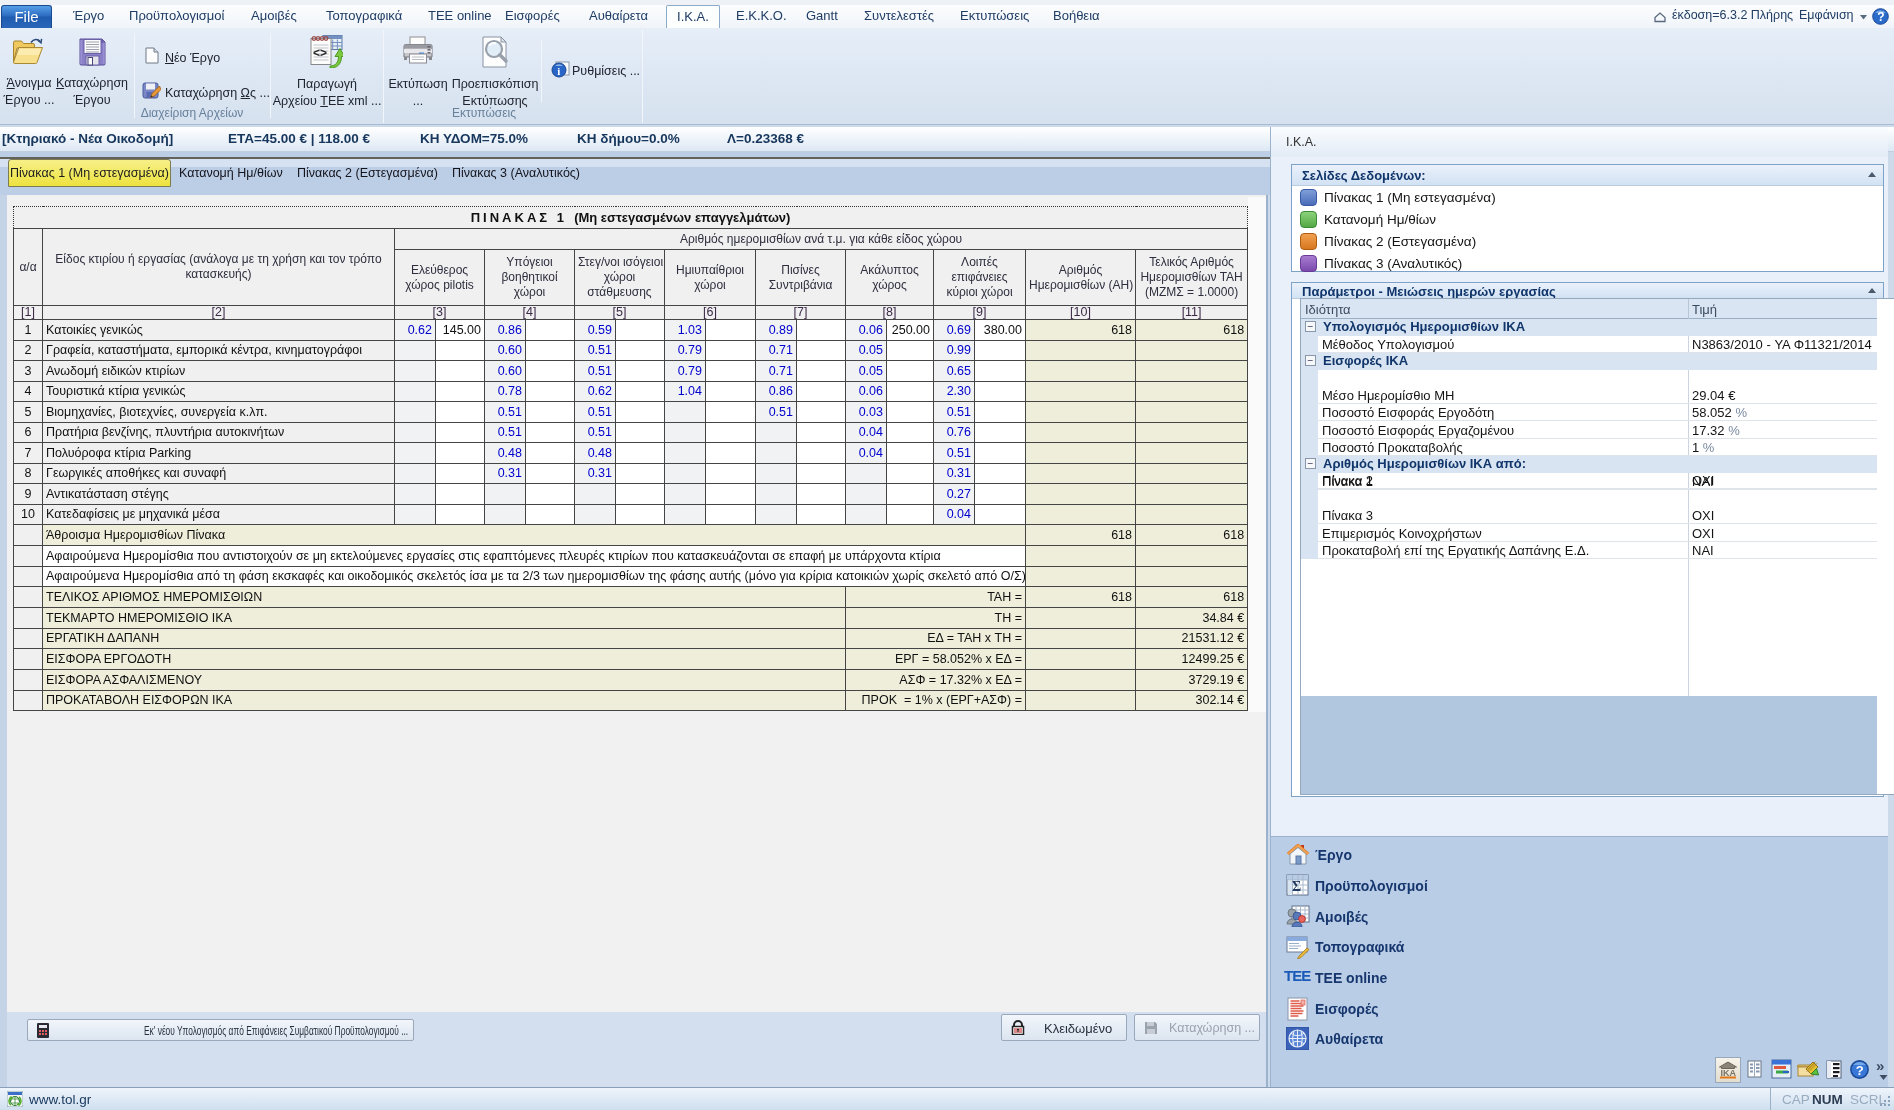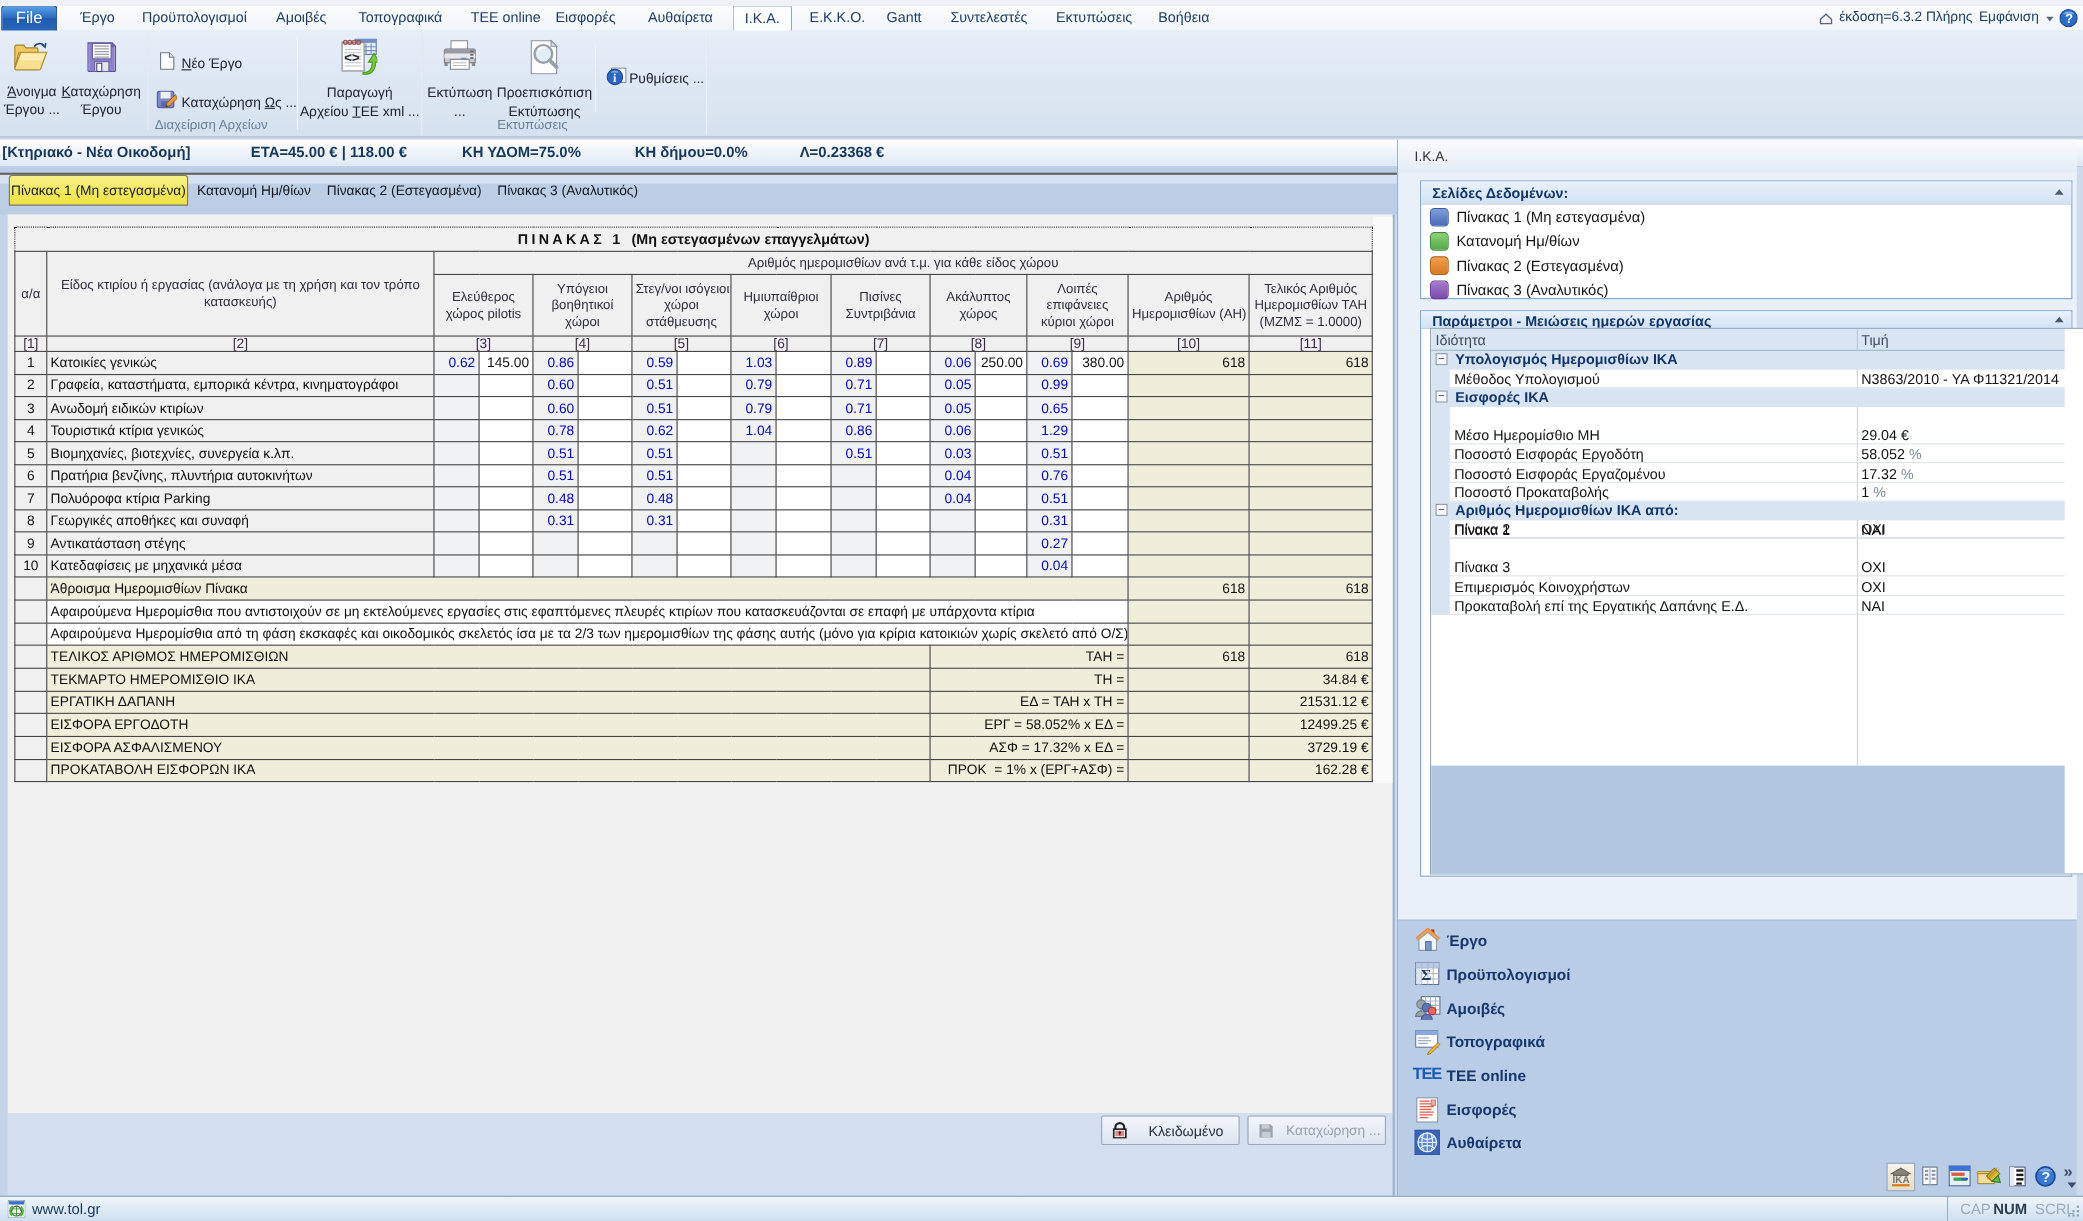--- a/index.html
+++ b/index.html
@@ -349,21 +349,21 @@
           <td class="bl">0.78</td>
           <td class="wh"></td>
           <td class="bl">0.62</td>
           <td class="wh"></td>
           <td class="bl">1.04</td>
           <td class="wh"></td>
           <td class="bl">0.86</td>
           <td class="wh"></td>
           <td class="bl">0.06</td>
           <td class="wh"></td>
-          <td class="bl">1.29</td>
+          <td class="bl">2.30</td>
           <td class="wh"></td>
           <td class="bg"></td>
           <td class="bg"></td>
         </tr>
 <tr style="height:21px;">
           <td class="gy" style="text-align:center;">5</td>
           <td class="gy">Βιομηχανίες, βιοτεχνίες, συνεργεία κ.λπ.</td>
  <td class="bl"></td>
           <td class="wh"></td>
           <td class="bl">0.51</td>
@@ -532,25 +532,40 @@
           <td class="bg" colspan="11">ΕΙΣΦΟΡΑ ΑΣΦΑΛΙΣΜΕΝΟΥ</td>
           <td class="bg num" colspan="4">ΑΣΦ = 17.32% x ΕΔ =</td>
           <td class="bg"></td>
           <td class="bg num">3729.19 €</td>
         </tr>
 <tr style="height:20px;">
           <td class="gy"></td>
           <td class="bg" colspan="11">ΠΡΟΚΑΤΑΒΟΛΗ ΕΙΣΦΟΡΩΝ ΙΚΑ</td>
           <td class="bg num" colspan="4">ΠΡΟΚ&nbsp; = 1% x (ΕΡΓ+ΑΣΦ) =</td>
           <td class="bg"></td>
-          <td class="bg num">162.28 €</td>
+          <td class="bg num">302.14 €</td>
         </tr>
 </tbody>
     </table>
 <div class="abs" id="botbar"></div>
+<div class="btn" style="left:27px; top:1019px; width:387px; height:22px;">
+  <svg style="position:absolute; left:8px; top:3px;" width="14" height="16" viewBox="0 0 14 16">
+        <rect x="1" y="0" width="12" height="15" rx="1" fill="#2a2a34"></rect>
+        <rect x="3" y="2" width="8" height="3" fill="#e8e8f0"></rect>
+        <g fill="#e06060">
+          <rect x="3" y="7" width="2" height="2"></rect>
+          <rect x="6" y="7" width="2" height="2"></rect>
+          <rect x="9" y="7" width="2" height="2"></rect>
+          <rect x="3" y="10" width="2" height="2"></rect>
+          <rect x="6" y="10" width="2" height="2"></rect>
+          <rect x="9" y="10" width="2" height="2"></rect>
+        </g>
+      </svg>
+  <span style="position:absolute; left:116px; top:4px; font-size:12.5px; white-space:nowrap; transform:scaleX(0.67); transform-origin:0 0;">Εκ' νέου Υπολογισμός από Επιφάνειες Συμβατικού Προϋπολογισμού ...</span>
+</div>
 <div class="btn" style="left:1001px; top:1014px; width:126px; height:27px;">
   <svg style="position:absolute; left:9px; top:5px;" width="14" height="15" viewBox="0 0 14 15">
         <path d="M3 7 V5 a4 4 0 0 1 8 0 V7" fill="none" stroke="#222" stroke-width="2"></path>
         <rect x="1.5" y="6.5" width="11" height="8" fill="#fff" stroke="#222" stroke-width="1.5"></rect>
         <rect x="3" y="8" width="8" height="5" fill="#d88"></rect>
         <path d="M7 12 V9 M6 10 L7 9 L8 10" stroke="#222" stroke-width="1" fill="none"></path>
       </svg>
   <span style="position:absolute; left:42px; top:6px;">Κλειδωμένο</span>
 </div>
 <div class="btn" style="left:1134px; top:1014px; width:126px; height:27px; color:#9aa2ae;">

